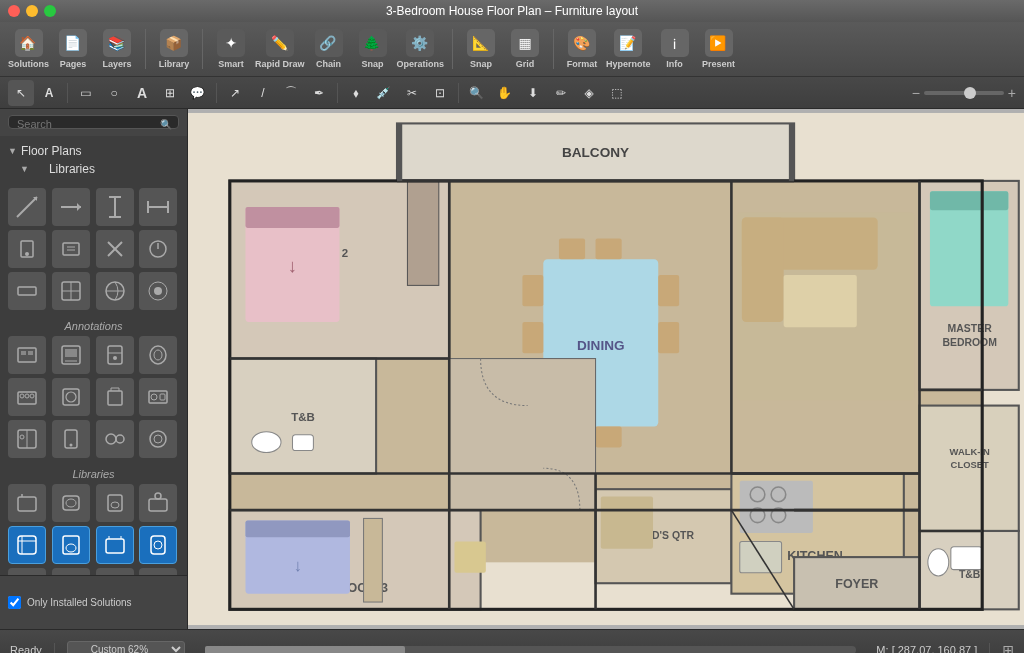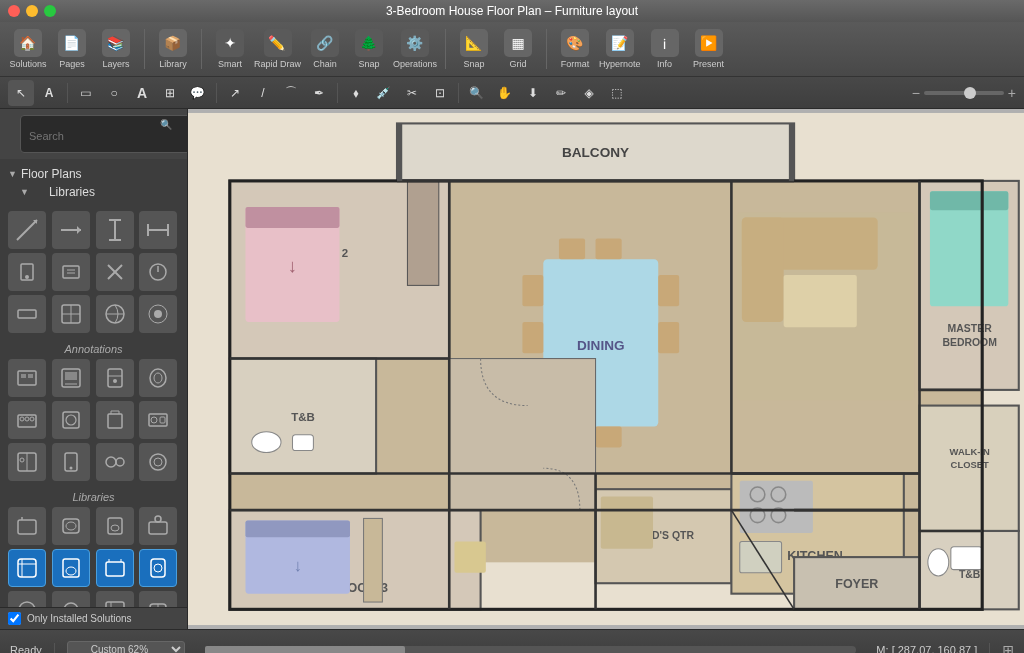--- a/index.html
+++ b/index.html
@@ -58,20 +58,21 @@
       width: 28px; height: 28px;
       background: #666;
       border-radius: 5px;
       display: flex; align-items: center; justify-content: center;
       font-size: 14px;
     }
     .toolbar-group .tb-label {
       font-size: 9px;
       color: #ccc;
       margin-top: 2px;
+      font-weight: bold;
     }
     .tb-divider {
       width: 1px; height: 40px;
       background: #666;
       margin: 0 4px;
     }
 
     
     #toolbar2 {
       height: 32px;
@@ -124,28 +125,27 @@
       display: flex;
       flex-direction: column;
       overflow: hidden;
     }
     #search-bar {
       padding: 6px 8px;
       background: #444;
     }
     #search-input {
       width: 100%;
-      height: 38px;
+      height: 14px;
       background: #2a2a2a;
       border: 1px solid #555;
       border-radius: 4px;
       color: #ccc;
       padding: 4px 24px 0 8px;
       font-size: 11px;
-      margin-left: 12px;
     }
     #search-container {
       position: relative;
     }
     .search-icon-inner {
       position: absolute;
       right: 6px; top: 4px;
       font-size: 10px; color: #888;
     }
     #tree-section {
@@ -605,21 +605,21 @@
             <svg width="28" height="28" viewBox="0 0 28 28">
               <rect x="6" y="8" width="16" height="14" rx="3" fill="none" stroke="#aaa" stroke-width="1.5"></rect>
               <line x1="6" y1="14" x2="22" y2="14" stroke="#aaa" stroke-width="1"></line>
               <line x1="14" y1="8" x2="14" y2="22" stroke="#aaa" stroke-width="1"></line>
             </svg>
           </div>
       </div>
 
     </div>
 
-    <div style="padding:4px 8px; border-top:1px solid #2a2a2a; background:#444; display:flex; align-items:center; gap:6px;">
+    <div style="padding:20px 8px; border-top:1px solid #2a2a2a; background:#444; display:flex; align-items:center; gap:6px;">
       <input type="checkbox" checked="" style="">
       <span style="font-size:10px; color:#ccc;">Only Installed Solutions</span>
     </div>
   </div>
 
   <div id="canvas-area">
     <svg id="fp-svg" viewBox="0 0 800 490" xmlns="http://www.w3.org/2000/svg">
 
       <rect width="800" height="490" fill="#e8e0d0"></rect>
 

